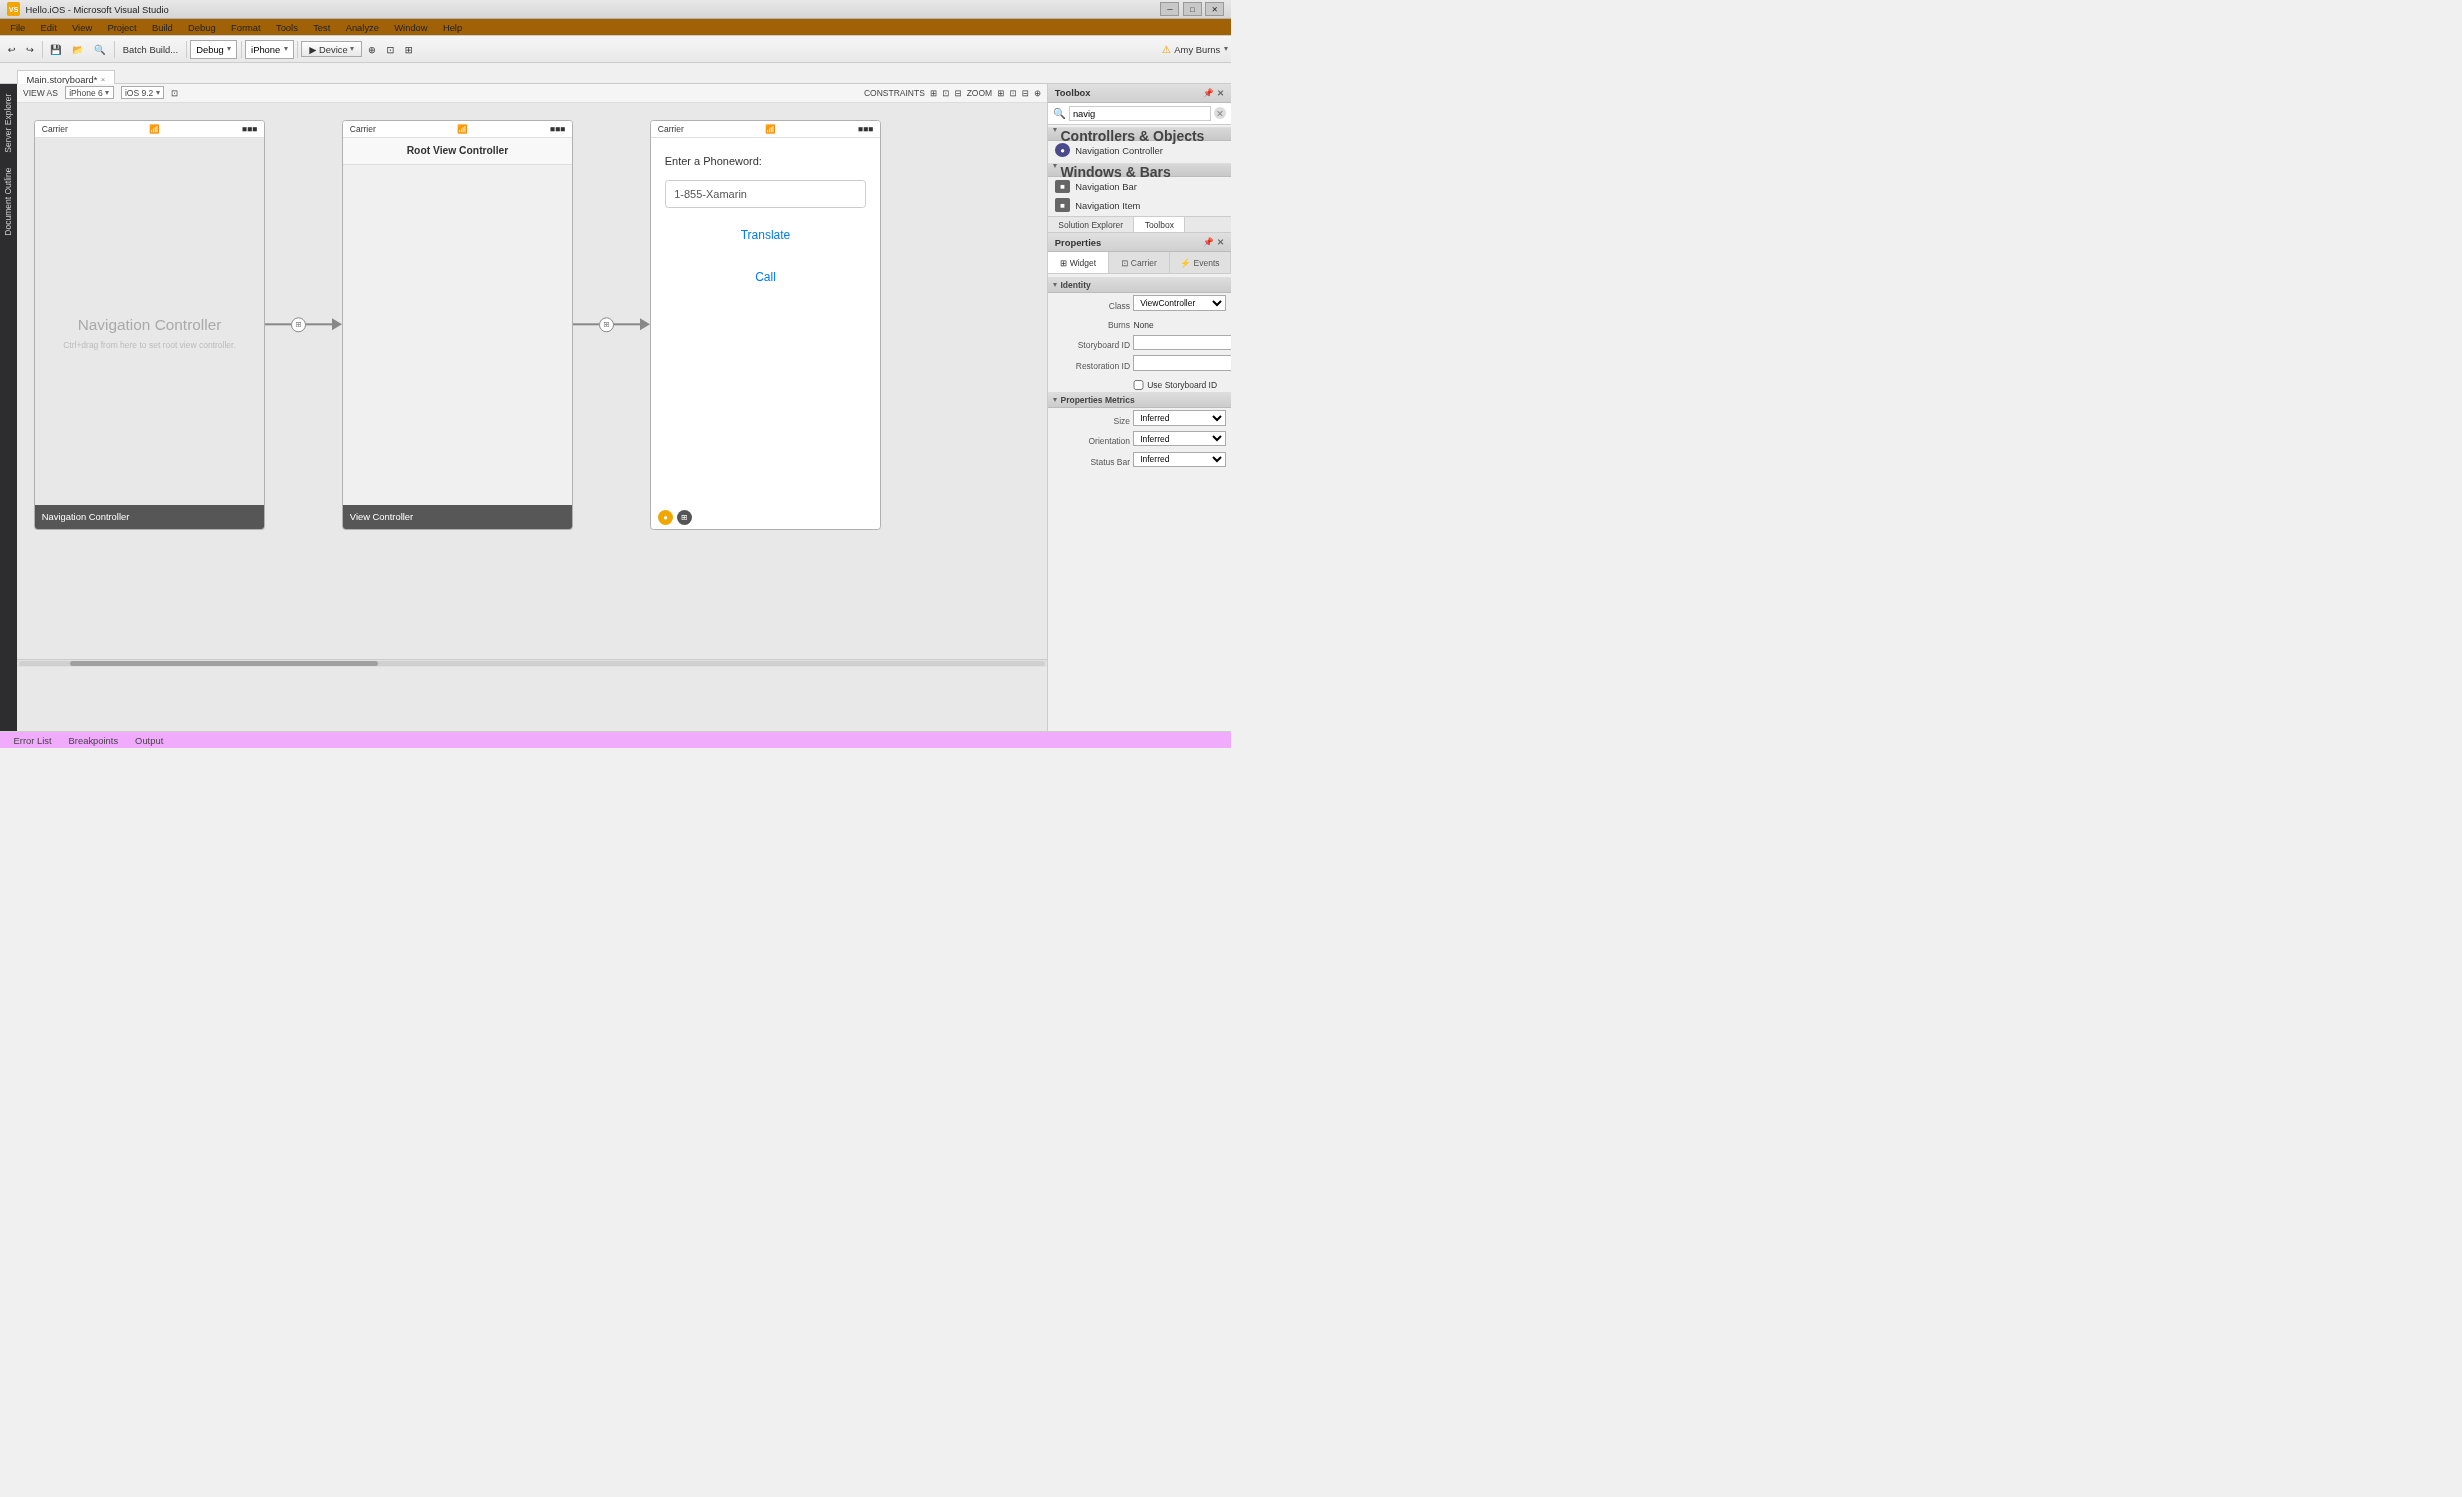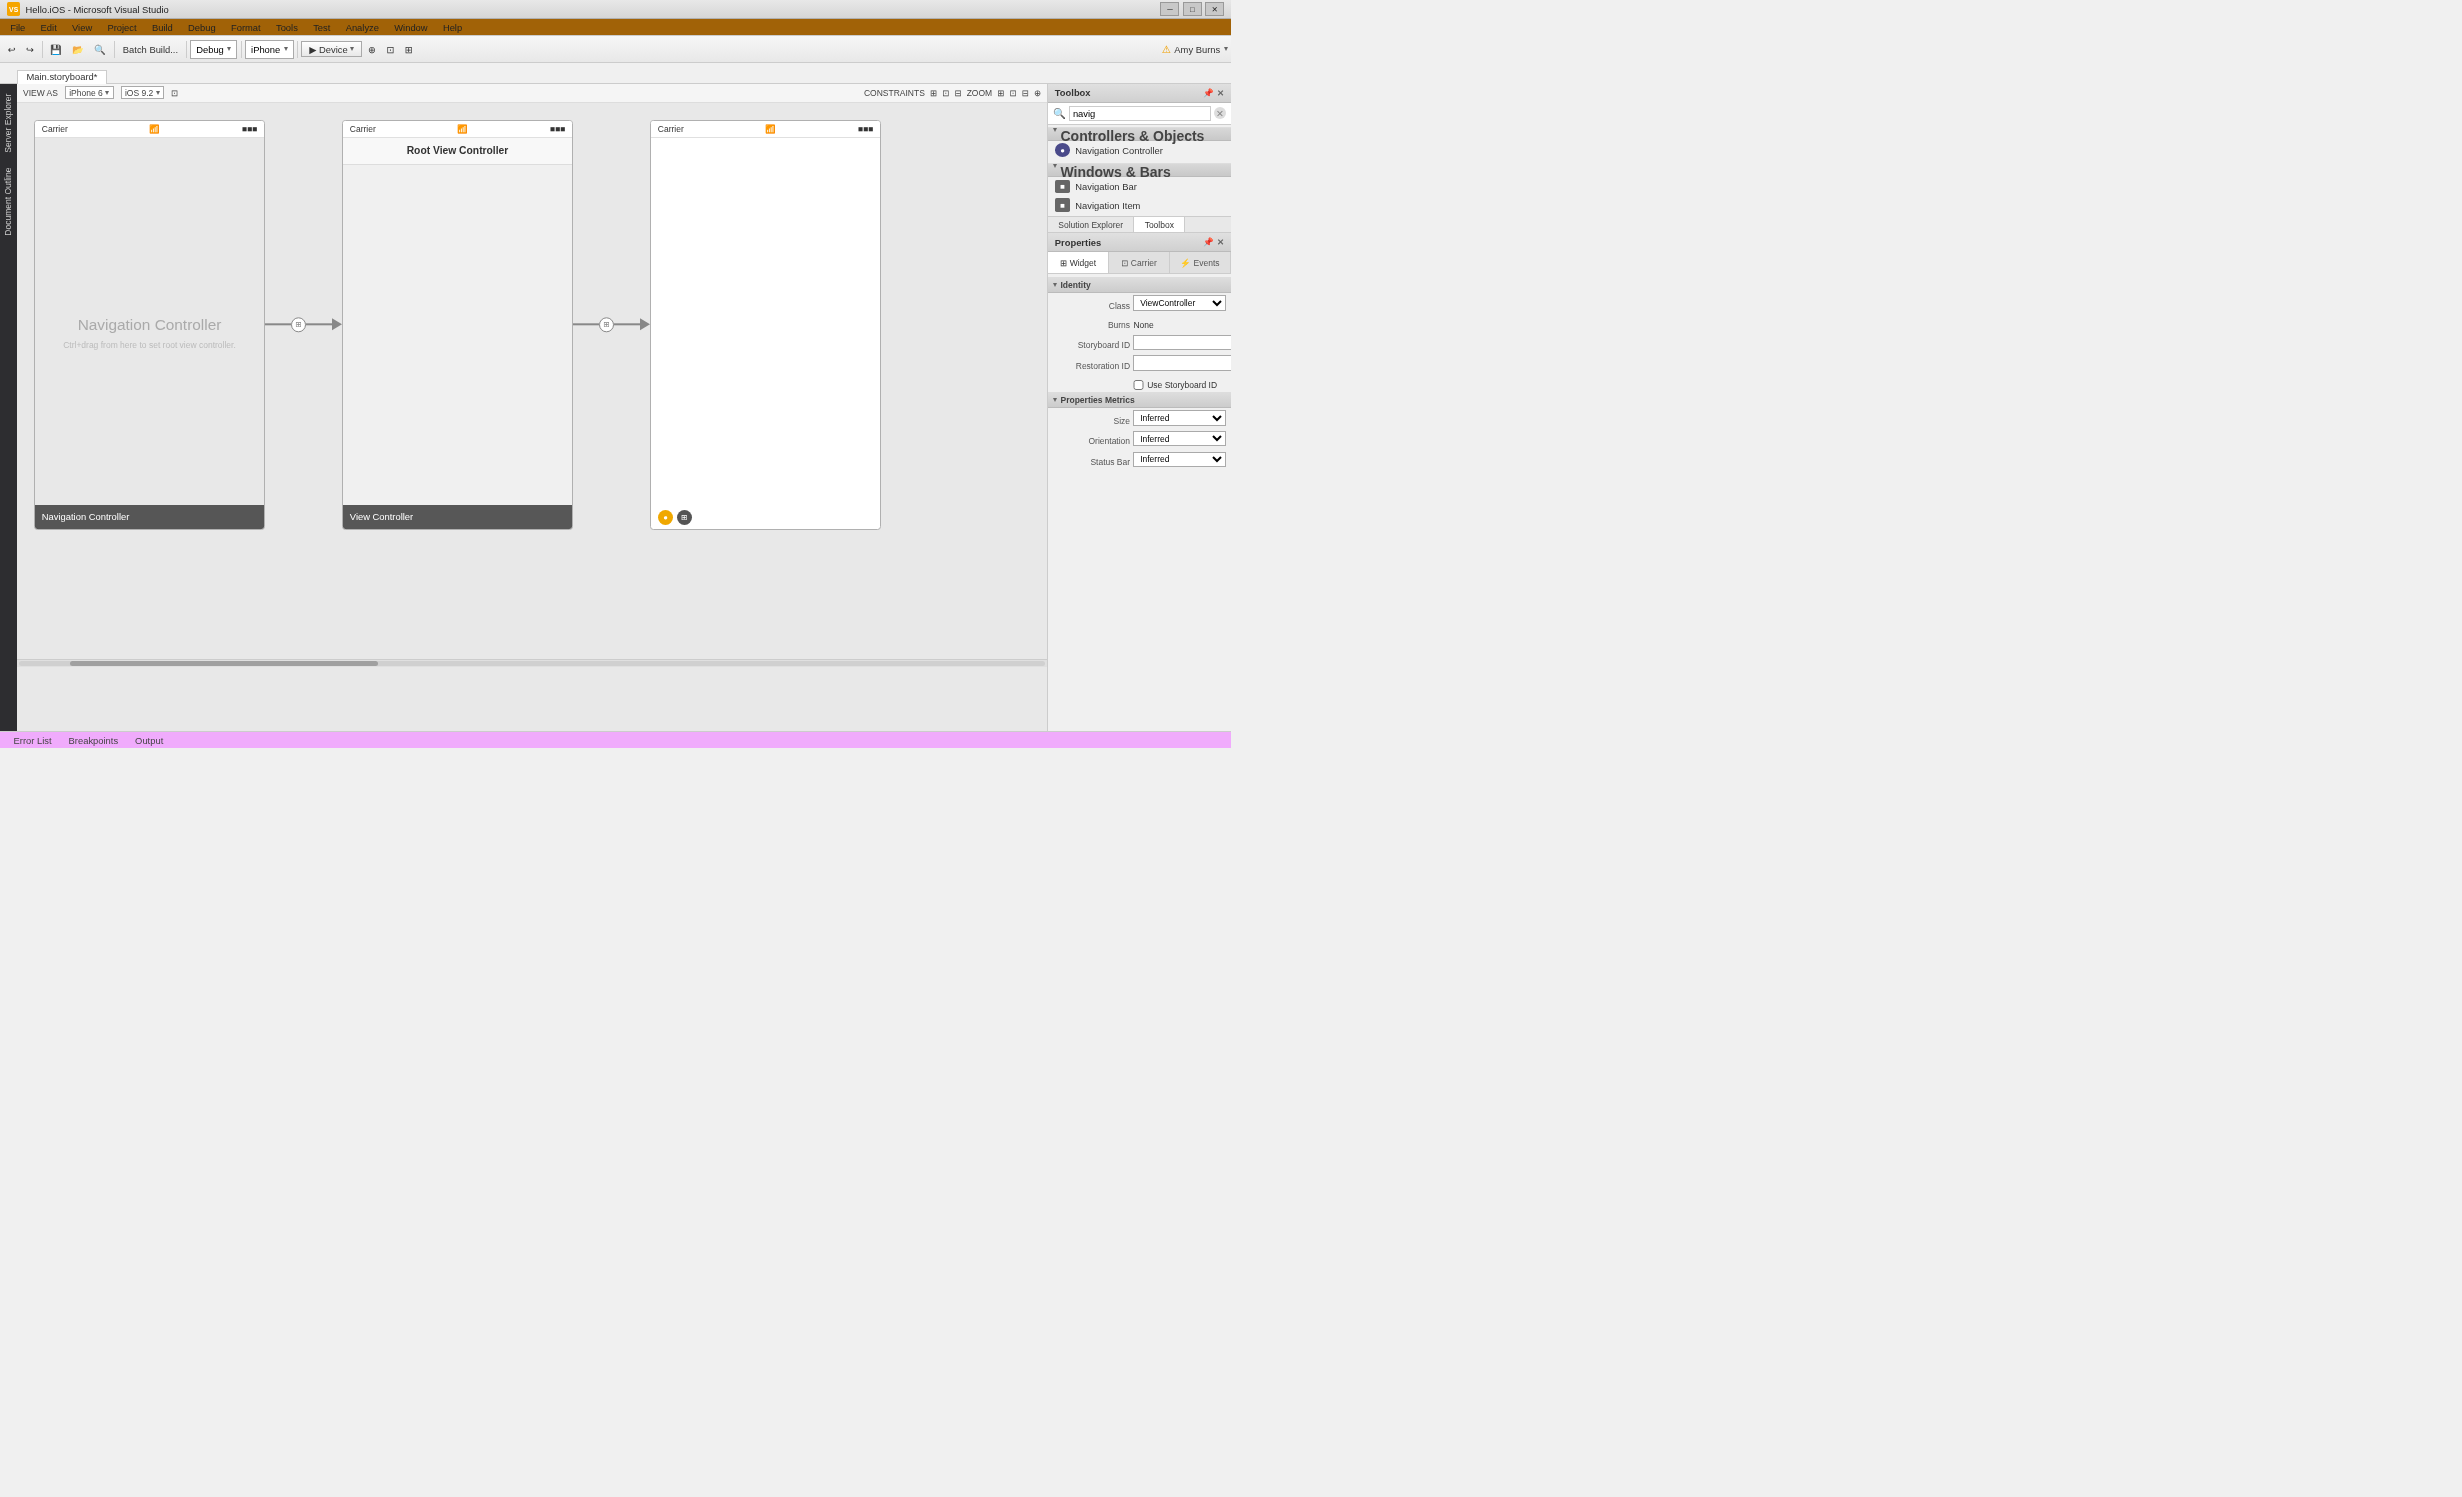--- a/index.html
+++ b/index.html
@@ -125,21 +125,20 @@
       border: 0.9px solid #ccc;
       border-bottom: none;
       font-size: 9.4px;
       display: flex;
       align-items: center;
       gap: 3.4px;
       cursor: pointer;
       color: #333;
       position: relative;
       top: 6px;
-      flex-direction: column;
     }
     .file-tab .close-x { font-size: 7.7px; color: #888; cursor: pointer; }
 
     
     #canvas-area {
       flex: 1;
       background: #e8e8e8;
       overflow: auto;
       position: relative;
     }
@@ -781,20 +780,26 @@
         </div>
       </div>
 
       <div class="scene-container">
         <div class="iphone-frame with-content" style="position: relative;">
           <div class="status-bar">
             <span>Carrier</span>
             <span>📶</span>
             <span>■■■</span>
           </div>
+          <div class="scene-content">
+            <div style="font-size:11px; color:#333;">Enter a Phoneword:</div>
+            <div class="text-field">1-855-Xamarin</div>
+            <div class="action-btn-translate">Translate</div>
+            <div class="action-btn-call">Call</div>
+          </div>
           <div class="scene-bottom-icons">
             <div class="scene-icon yellow">●</div>
             <div class="scene-icon">⊞</div>
           </div>
         </div>
       </div>
 
     </div>
 
     <div class="scrollbar-h">

